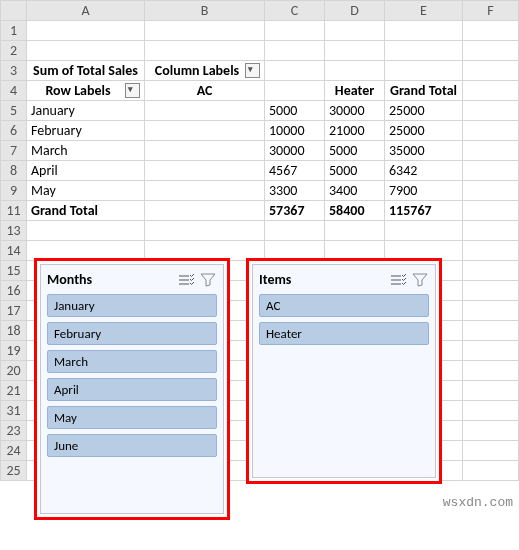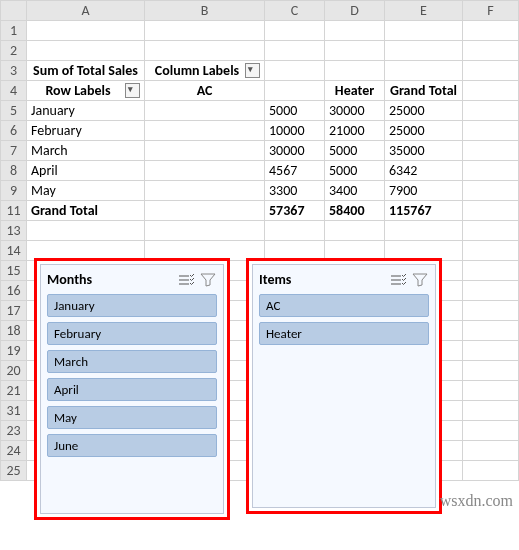--- a/index.html
+++ b/index.html
@@ -14,21 +14,21 @@
 .num{text-align:left}
 .dd{display:inline-block;width:15px;height:15px;border:1px solid #888;background:#f5f5f5;float:right;margin-top:1px;position:relative}
 .dd::after{content:"▾";font-size:9px;position:absolute;left:2px;top:-1px;color:#555}
 .slicer-wrap{position:absolute;border:3px solid red;padding:3px;background:#fff}
 .slicer{background:#f5f9ff;border:1px solid #c0c8d8;width:100%;height:100%;padding:6px;display:flex;flex-direction:column}
 .slicer-hd{display:flex;align-items:center;margin-bottom:6px}
 .slicer-hd .ttl{font-weight:bold;flex:1}
 .slicer-hd .ic{width:18px;height:16px;margin-left:4px;display:flex;align-items:center;justify-content:center}
 .slicer-hd svg{width:16px;height:14px}
 .slicer-item{background:#b8cce4;border:1px solid #95b3d7;border-radius:2px;padding:3px 6px;margin-bottom:5px;font-size:13px;text-align:left}
-.watermark{position:absolute;right:6px;bottom:40px;font-size:16px;color:#888;font-family:Liberation Serif, serif}
+.watermark{position:absolute;right:6px;bottom:40px;font-size:13px;color:#888;font-family:Liberation Mono, monospace}
 </style>
 </head>
 <body>
 
 <table class="grid">
 <colgroup>
       <col style="width:26px">
       <col class="col-a">
       <col class="col-b">
       <col class="col-c">
@@ -282,21 +282,21 @@
         <div class="slicer-item">January</div>
         <div class="slicer-item">February</div>
         <div class="slicer-item">March</div>
         <div class="slicer-item">April</div>
         <div class="slicer-item">May</div>
         <div class="slicer-item">June</div>
       </div>
   </div>
 </div>
 
-<div class="slicer-wrap" style="left:246px;top:258px;width:196px;height:256px">
+<div class="slicer-wrap" style="left:246px;top:258px;width:196px;height:226px">
   <div class="slicer">
     <div class="slicer-hd">
       <span class="ttl">Items</span>
       <span class="ic">
           <svg viewBox="0 0 16 14">
             <path d="M1 3h10M1 7h10M1 11h10" stroke="#555" stroke-width="1.2" fill="none"></path>
             <path d="M12 2l1.5 1.5L16 1M12 6l1.5 1.5L16 5M12 10l1.5 1.5L16 9" stroke="#555" stroke-width="1" fill="none"></path>
           </svg>
         </span>
       <span class="ic">

